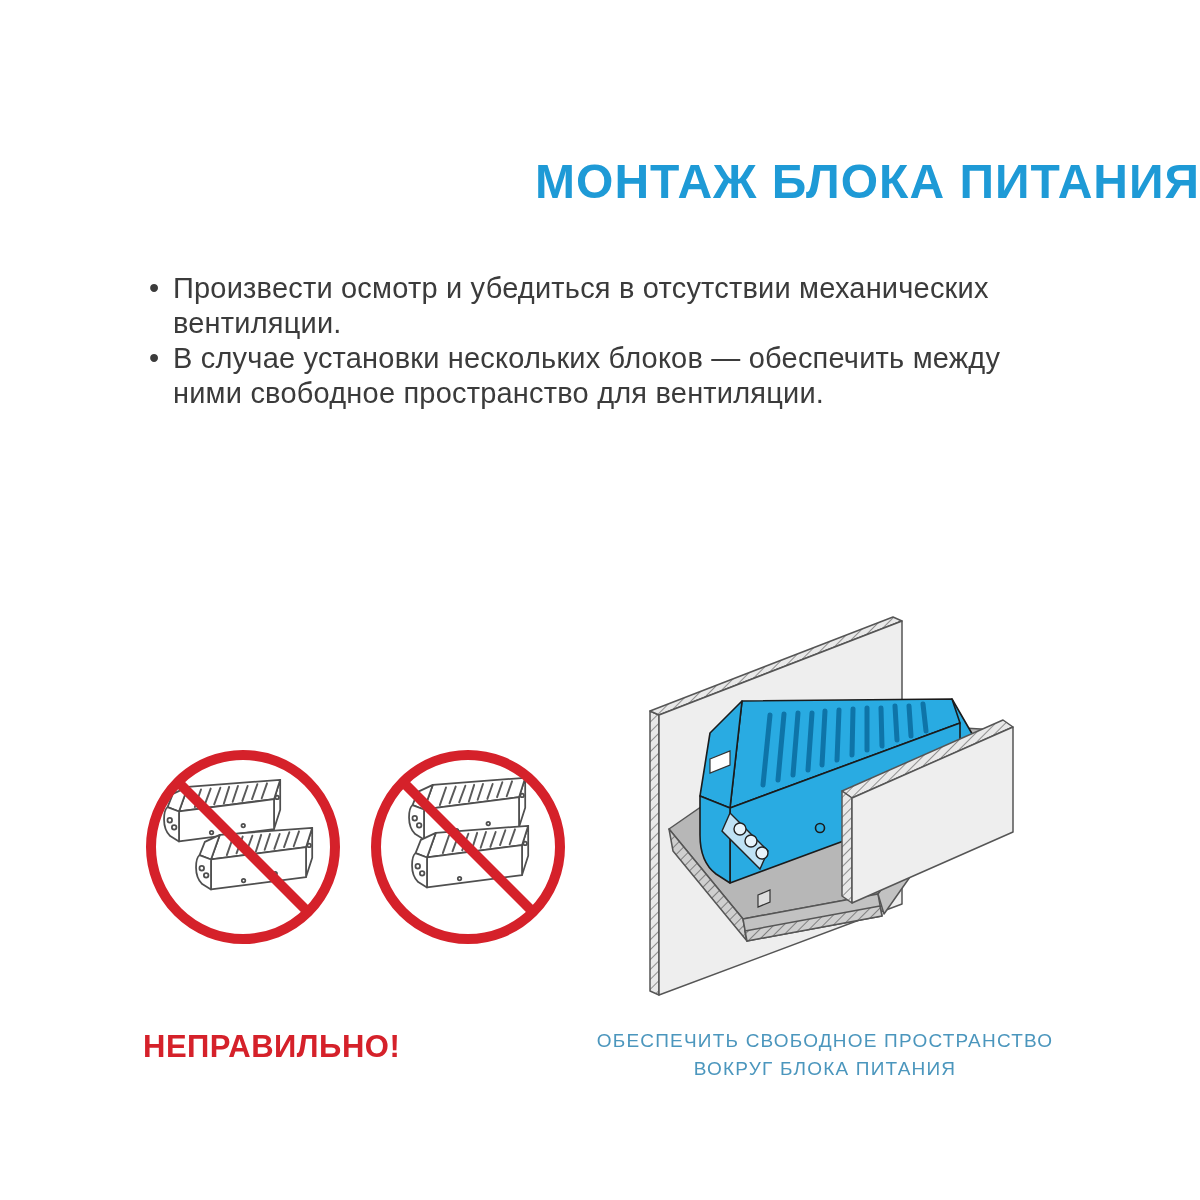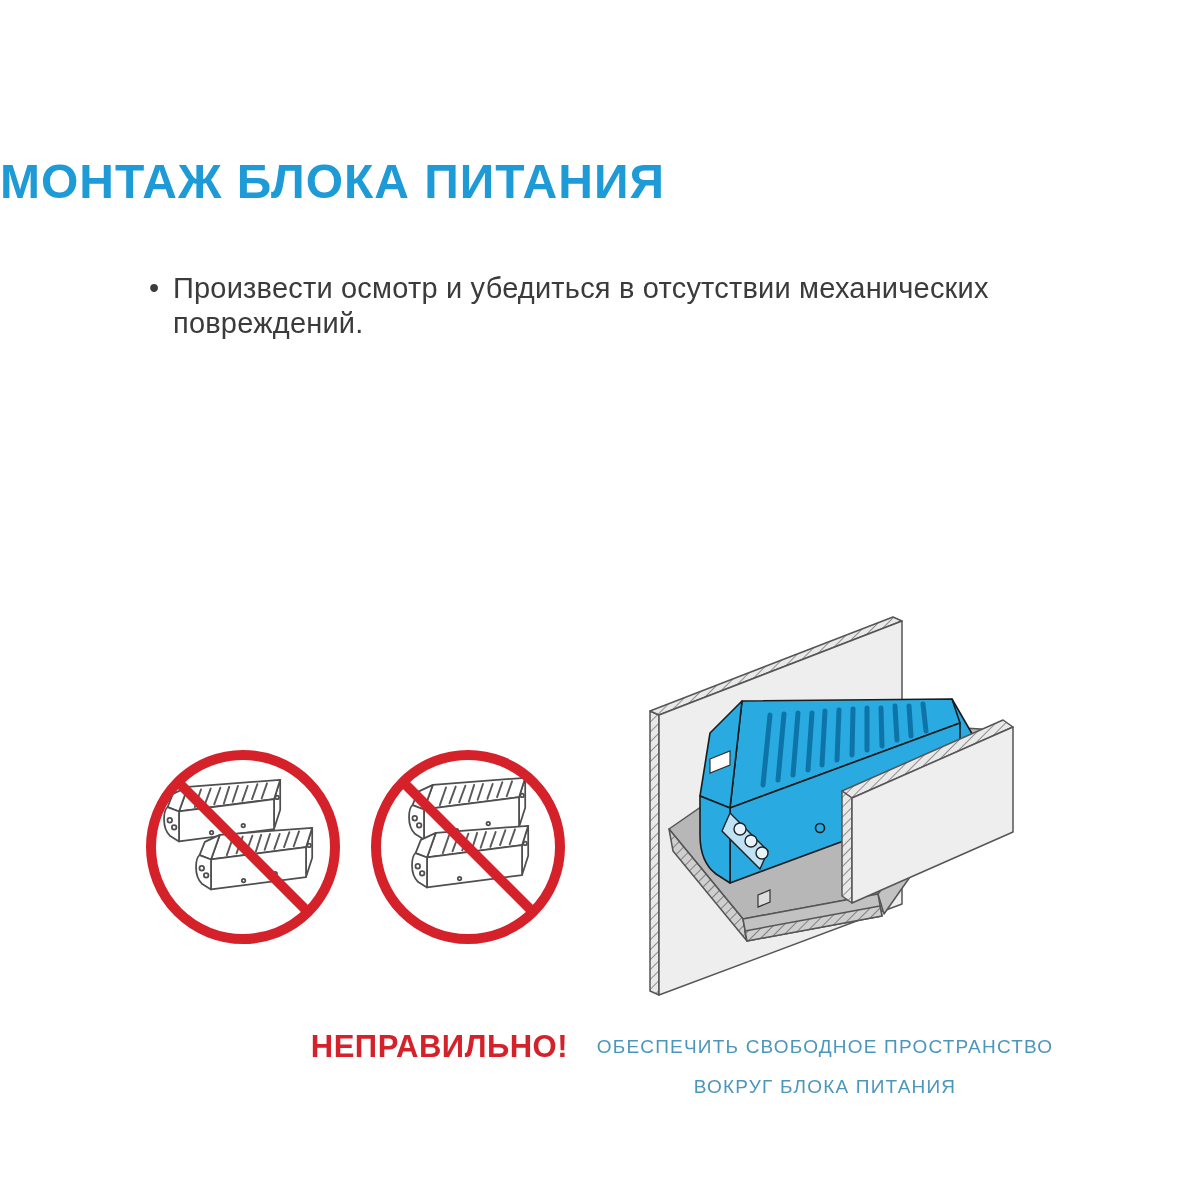--- a/index.html
+++ b/index.html
@@ -1,42 +1,42 @@
 <!DOCTYPE html>
 <html style="--title-blue: #1e9ad6; --caption-blue: #4b96bd; --alert-red: #d5212a; --psu-blue: #29abe2; --text-color: #3b3b3b;"><head>
 <meta charset="utf-8">
 <style>
   html,body{margin:0;padding:0}
   body{
     width:1200px;height:1200px;position:relative;background:#fff;overflow:hidden;
     font-family:"Liberation Sans",sans-serif;
   }
   .title{
-    position:absolute;top:154px;left:0;width:1200px;margin:0;text-align:left;
+    position:absolute;top:154px;left:0;width:1200px;margin:0;text-align:right;
     font-size:48px;font-weight:bold;letter-spacing:1px;
     color:var(--title-blue,#1e9ad6);
   }
   .instructions{
     position:absolute;top:271px;left:148px;width:935px;margin:0;padding:0;list-style:none;
     color:var(--text-color,#3b3b3b);font-size:29px;line-height:35px;letter-spacing:0.2px;
   }
   .instructions li{white-space:pre-line;padding-left:25px;position:relative}
   .instructions li::before{content:"\2022";position:absolute;left:1px}
   .sign{position:absolute}
   .sign-1{left:143px;top:747px}
   .sign-2{left:368px;top:747px}
   .wrong-label{
-    position:absolute;top:1029px;left:143px;width:425px;text-align:right;
+    position:absolute;top:1029px;left:143px;width:425px;text-align:left;
     font-size:31px;font-weight:bold;letter-spacing:0.5px;
     color:var(--alert-red,#d5212a);
   }
   .mount{position:absolute;left:630px;top:603px}
   .caption{
     position:absolute;top:1027px;left:585px;width:480px;text-align:center;
-    font-size:19px;line-height:40px;letter-spacing:1.2px;white-space:pre-line;
+    font-size:19px;line-height:28px;letter-spacing:1.2px;white-space:pre-line;
     color:var(--caption-blue,#4b96bd);
   }
   
   .ol{stroke:#555;stroke-width:1.5;stroke-linejoin:round}
   .panel{fill:#eeeeee}
   .shelf-top{fill:#b7b7b7}
   .shelf-face{fill:#c2c2c2}
   .pf{fill:var(--psu-blue,#29abe2);stroke:#1b1b1b;stroke-width:1.6;stroke-linejoin:round}
   .vent{stroke:#0e74a8;stroke-width:5;stroke-linecap:round;fill:none}
   .la{fill:#ffffff;stroke:#4f4f4f;stroke-width:2;stroke-linejoin:round}
@@ -81,21 +81,23 @@
       <circle class="la" cx="14.5" cy="56" r="2.6" stroke-width="1.4"></circle>
       <circle class="la" cx="19.5" cy="64" r="2.6" stroke-width="1.4"></circle>
     </g>
   </defs>
 </svg>
 
 <h1 class="title">МОНТАЖ БЛОКА ПИТАНИЯ</h1>
 
 <ul class="instructions">
   <li>Произвести осмотр и убедиться в отсутствии механических
-повреждений.</li>
+вентиляции.</li>
+  <li>В случае установки нескольких блоков — обеспечить между
+ними свободное пространство для вентиляции.</li>
 </ul>
 
 <svg class="sign sign-1" width="200" height="200" viewBox="0 0 200 200">
   <g transform="translate(14,24) scale(0.88)">
       <use href="#psu-line-art"></use>
     </g>
   <g transform="translate(46,72) scale(0.88)">
       <use href="#psu-line-art"></use>
     </g>
   <circle class="red-stroke" cx="100" cy="100" r="92" stroke-width="10"></circle>

